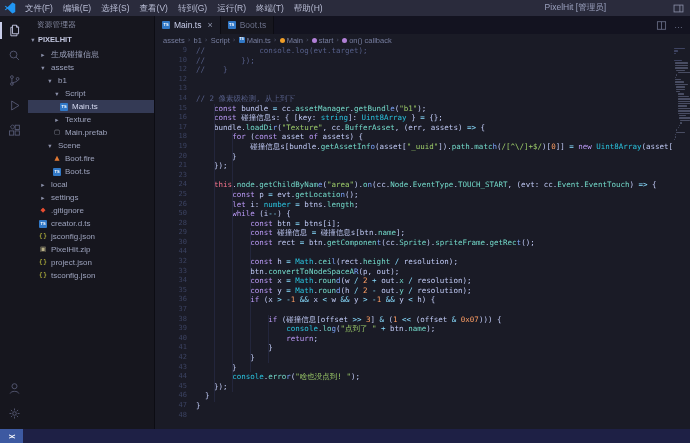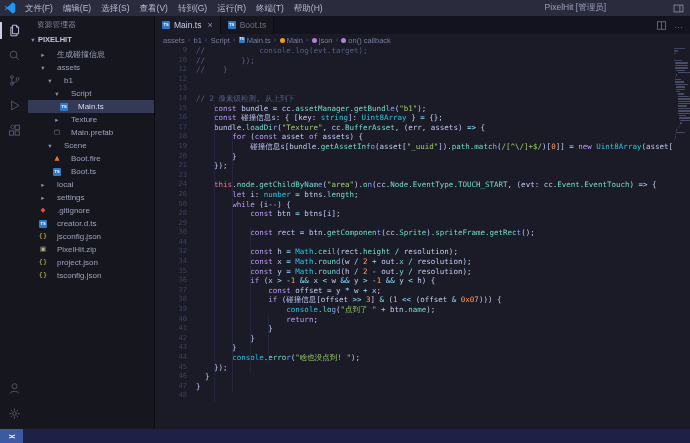--- a/index.html
+++ b/index.html
@@ -26,21 +26,21 @@
   .sidebar{flex:0 0 127px;background:var(--sidebar_bg,#16161e);border-right:1px solid #0c0c13;overflow:hidden;display:flex;flex-direction:column;}
   .sidebar-title{flex:0 0 17px;line-height:17px;padding-left:9px;font-size:7.5px;color:#8b90a9;letter-spacing:.3px;}
   .section-header{flex:0 0 13px;display:flex;align-items:center;font-size:7.5px;font-weight:bold;color:#c3c7e0;cursor:pointer;}
   .chev{width:10px;flex:0 0 10px;text-align:center;font-size:6.5px;color:#8b90a9;font-family:"DejaVu Sans",sans-serif;}
   .tree{flex:1;padding-top:2px;overflow:hidden;}
   .tree-row{height:13px;display:flex;align-items:center;font-size:8px;color:#9da3bd;white-space:nowrap;cursor:pointer;}
   .tree-row.selected{background:var(--selection_bg,#343a55);color:#d6daf1;}
   .slot{width:10px;flex:0 0 10px;display:flex;align-items:center;justify-content:center;font-size:6.5px;color:#8b90a9;font-family:"DejaVu Sans",sans-serif;}
   .fi{font-family:"DejaVu Sans",sans-serif;font-size:6.5px;line-height:1;}
   .fi-ts{display:inline-flex;width:8px;height:8px;background:var(--ts_icon,#3178c6);color:#fff;font-size:4px;font-weight:700;align-items:center;justify-content:center;border-radius:1px;font-family:"Liberation Sans",sans-serif;}
-  .tree-label{margin-left:9px;}
+  .tree-label{margin-left:3px;}
 
   
   .editor{flex:1;display:flex;flex-direction:column;overflow:hidden;}
   .tabbar{flex:0 0 18px;background:var(--tabbar_bg,#131320);display:flex;align-items:stretch;}
   .tab{display:flex;align-items:center;gap:4px;padding:0 7px;font-size:8.5px;color:#6b7089;background:#16161e;border-right:1px solid #0c0c13;cursor:pointer;}
   .tab.active{background:var(--editor_bg,#1a1b26);color:#c8cdea;}
   .tab-close{font-size:9px;color:#8b90a9;margin-left:2px;}
   .tab-actions{margin-left:auto;display:flex;align-items:center;gap:7px;padding-right:7px;color:#6b7089;font-size:9px;}
   .breadcrumbs{flex:0 0 12px;display:flex;align-items:center;gap:3px;padding-left:8px;font-size:7.5px;color:#767d9e;background:var(--editor_bg,#1a1b26);white-space:nowrap;}
   .bc-sep{color:#50556f;font-size:7px;font-family:"DejaVu Sans",sans-serif;}
@@ -307,21 +307,21 @@
             <span>Main.ts</span>
           </span>
           <span class="bc-sep">›</span>
           <span class="bc-item">
             <span class="bc-dot" style="background:#ee9d28"></span>
             <span>Main</span>
           </span>
           <span class="bc-sep">›</span>
           <span class="bc-item">
             <span class="bc-dot" style="background:#b180d7"></span>
-            <span>json</span>
+            <span>start</span>
           </span>
           <span class="bc-sep">›</span>
           <span class="bc-item">
             <span class="bc-dot" style="background:#b180d7"></span>
             <span>on() callback</span>
           </span>
         </div>
       <div class="code-wrap">
         <div class="code" id="code">
           <div class="guide g1"></div>
@@ -336,31 +336,33 @@
             <div class="code-line"><span class="ln-num">14</span><span class="ln-text"><span class="tok-comment">// 2 像素级检测, 从上到下</span></span></div>
             <div class="code-line"><span class="ln-num">15</span><span class="ln-text">    <span class="tok-keyword">const</span> bundle <span class="tok-op">=</span> cc.<span class="tok-prop">assetManager</span>.<span class="tok-prop">getBundl</span><span class="tok-func">e</span>(<span class="tok-string">"b1"</span>);</span></div>
             <div class="code-line"><span class="ln-num">16</span><span class="ln-text">    <span class="tok-keyword">const</span> 碰撞信息s: { [key: <span class="tok-type">string</span>]: <span class="tok-type">Uint8Array</span> } <span class="tok-op">=</span> {};</span></div>
             <div class="code-line"><span class="ln-num">17</span><span class="ln-text">    bundle.<span class="tok-prop">loadDi</span><span class="tok-func">r</span>(<span class="tok-string">"Texture"</span>, cc.<span class="tok-prop">BufferAsset</span>, (err, assets) <span class="tok-op">=&gt;</span> {</span></div>
             <div class="code-line"><span class="ln-num">18</span><span class="ln-text">        <span class="tok-keyword">for</span> (<span class="tok-keyword">const</span> asset <span class="tok-keyword">of</span> assets) {</span></div>
             <div class="code-line"><span class="ln-num">19</span><span class="ln-text">            碰撞信息s[bundle.<span class="tok-prop">getAssetInf</span><span class="tok-func">o</span>(asset[<span class="tok-string">"_uuid"</span>]).<span class="tok-prop">path</span>.<span class="tok-prop">matc</span><span class="tok-func">h</span>(<span class="tok-regex">/[^\/]+$/</span>)[<span class="tok-number">0</span>]] <span class="tok-op">=</span> <span class="tok-keyword">new</span> <span class="tok-type">Uint8Array</span>(asset[]);</span></div>
             <div class="code-line"><span class="ln-num">20</span><span class="ln-text">        }</span></div>
             <div class="code-line"><span class="ln-num">21</span><span class="ln-text">    });</span></div>
             <div class="code-line"><span class="ln-num">23</span></div>
             <div class="code-line"><span class="ln-num">24</span><span class="ln-text">    <span class="tok-this">this</span>.<span class="tok-prop">node</span>.<span class="tok-prop">getChildByNam</span><span class="tok-func">e</span>(<span class="tok-string">"area"</span>).<span class="tok-prop">o</span><span class="tok-func">n</span>(cc.<span class="tok-prop">Node</span>.<span class="tok-prop">EventType</span>.<span class="tok-prop">TOUCH_START</span>, (evt: cc.<span class="tok-prop">Event</span>.<span class="tok-prop">EventTouch</span>) <span class="tok-op">=&gt;</span> {</span></div>
+            <div class="code-line"><span class="ln-num">25</span><span class="ln-text">        <span class="tok-keyword">const</span> p <span class="tok-op">=</span> evt.<span class="tok-prop">getLocatio</span><span class="tok-func">n</span>();</span></div>
             <div class="code-line"><span class="ln-num">26</span><span class="ln-text">        <span class="tok-keyword">let</span> i: <span class="tok-type">number</span> <span class="tok-op">=</span> btns.<span class="tok-prop">length</span>;</span></div>
             <div class="code-line"><span class="ln-num">50</span><span class="ln-text">        <span class="tok-keyword">while</span> (i<span class="tok-op">-</span><span class="tok-op">-</span>) {</span></div>
             <div class="code-line"><span class="ln-num">28</span><span class="ln-text">            <span class="tok-keyword">const</span> btn <span class="tok-op">=</span> btns[i];</span></div>
-            <div class="code-line"><span class="ln-num">29</span></div>
+            <div class="code-line"><span class="ln-num">29</span><span class="ln-text">            <span class="tok-keyword">const</span> 碰撞信息 <span class="tok-op">=</span> 碰撞信息s[btn.<span class="tok-prop">name</span>];</span></div>
             <div class="code-line"><span class="ln-num">30</span><span class="ln-text">            <span class="tok-keyword">const</span> rect <span class="tok-op">=</span> btn.<span class="tok-prop">getComponen</span><span class="tok-func">t</span>(cc.<span class="tok-prop">Sprite</span>).<span class="tok-prop">spriteFrame</span>.<span class="tok-prop">getRec</span><span class="tok-func">t</span>();</span></div>
             <div class="code-line"><span class="ln-num">44</span></div>
             <div class="code-line"><span class="ln-num">32</span><span class="ln-text">            <span class="tok-keyword">const</span> h <span class="tok-op">=</span> <span class="tok-type">Math</span>.<span class="tok-prop">cei</span><span class="tok-func">l</span>(rect.<span class="tok-prop">height</span> <span class="tok-op">/</span> resolution);</span></div>
+            <div class="code-line"><span class="ln-num">33</span><span class="ln-text">            btn.<span class="tok-prop">convertToNodeSpaceA</span><span class="tok-func">R</span>(p, out);</span></div>
             <div class="code-line"><span class="ln-num">34</span><span class="ln-text">            <span class="tok-keyword">const</span> x <span class="tok-op">=</span> <span class="tok-type">Math</span>.<span class="tok-prop">roun</span><span class="tok-func">d</span>(w <span class="tok-op">/</span> <span class="tok-number">2</span> <span class="tok-op">+</span> out.<span class="tok-prop">x</span> <span class="tok-op">/</span> resolution);</span></div>
             <div class="code-line"><span class="ln-num">35</span><span class="ln-text">            <span class="tok-keyword">const</span> y <span class="tok-op">=</span> <span class="tok-type">Math</span>.<span class="tok-prop">roun</span><span class="tok-func">d</span>(h <span class="tok-op">/</span> <span class="tok-number">2</span> <span class="tok-op">-</span> out.<span class="tok-prop">y</span> <span class="tok-op">/</span> resolution);</span></div>
             <div class="code-line"><span class="ln-num">36</span><span class="ln-text">            <span class="tok-keyword">if</span> (x <span class="tok-op">&gt;</span> <span class="tok-op">-</span><span class="tok-number">1</span> <span class="tok-op">&amp;&amp;</span> x <span class="tok-op">&lt;</span> w <span class="tok-op">&amp;&amp;</span> y <span class="tok-op">&gt;</span> <span class="tok-op">-</span><span class="tok-number">1</span> <span class="tok-op">&amp;&amp;</span> y <span class="tok-op">&lt;</span> h) {</span></div>
-            <div class="code-line"><span class="ln-num">37</span><span class="ln-text">                <span class="tok-keyword">const</span> offset <span class="tok-op">=</span> y <span class="tok-op">*</span> w <span class="tok-op">+</span> x;</span></div>
+            <div class="code-line"><span class="ln-num">37</span></div>
             <div class="code-line"><span class="ln-num">38</span><span class="ln-text">                <span class="tok-keyword">if</span> (碰撞信息[offset <span class="tok-op">&gt;&gt;</span> <span class="tok-number">3</span>] <span class="tok-op">&amp;</span> (<span class="tok-number">1</span> <span class="tok-op">&lt;&lt;</span> (offset <span class="tok-op">&amp;</span> <span class="tok-number">0x07</span>))) {</span></div>
             <div class="code-line"><span class="ln-num">39</span><span class="ln-text">                    <span class="tok-type">console</span>.<span class="tok-prop">lo</span><span class="tok-func">g</span>(<span class="tok-string">"点到了 "</span> <span class="tok-op">+</span> btn.<span class="tok-prop">name</span>);</span></div>
             <div class="code-line"><span class="ln-num">40</span><span class="ln-text">                    <span class="tok-keyword">return</span>;</span></div>
             <div class="code-line"><span class="ln-num">41</span><span class="ln-text">                }</span></div>
             <div class="code-line"><span class="ln-num">42</span><span class="ln-text">            }</span></div>
             <div class="code-line"><span class="ln-num">43</span><span class="ln-text">        }</span></div>
             <div class="code-line"><span class="ln-num">44</span><span class="ln-text">        <span class="tok-type">console</span>.<span class="tok-prop">erro</span><span class="tok-func">r</span>(<span class="tok-string">"啥也没点到! "</span>);</span></div>
             <div class="code-line"><span class="ln-num">45</span><span class="ln-text">    });</span></div>
             <div class="code-line"><span class="ln-num">46</span><span class="ln-text">  }</span></div>
             <div class="code-line"><span class="ln-num">47</span><span class="ln-text">}</span></div>

